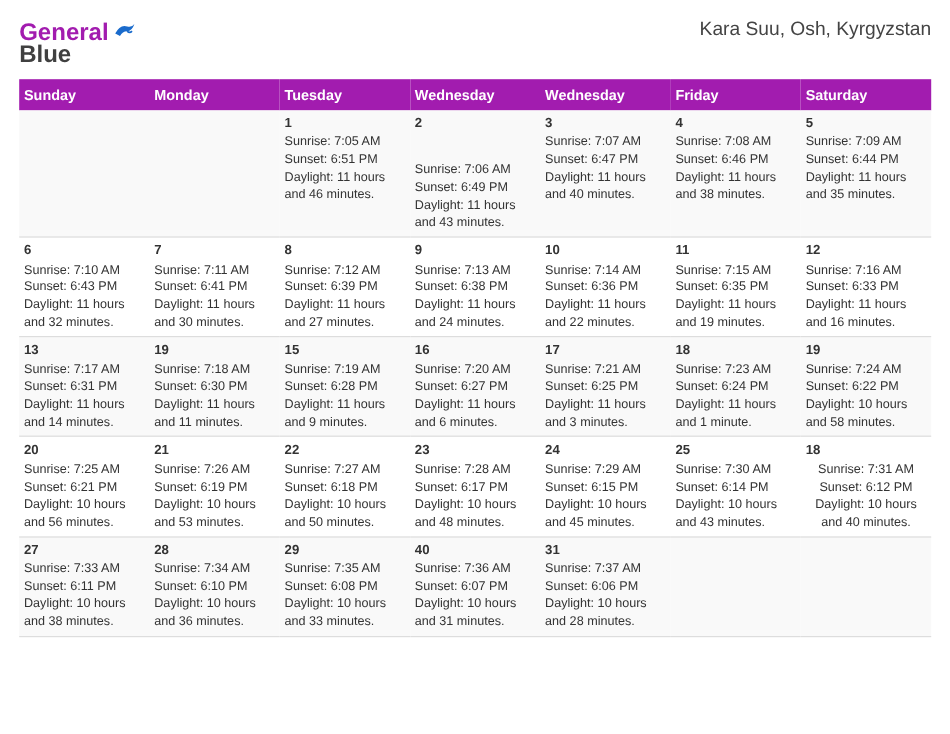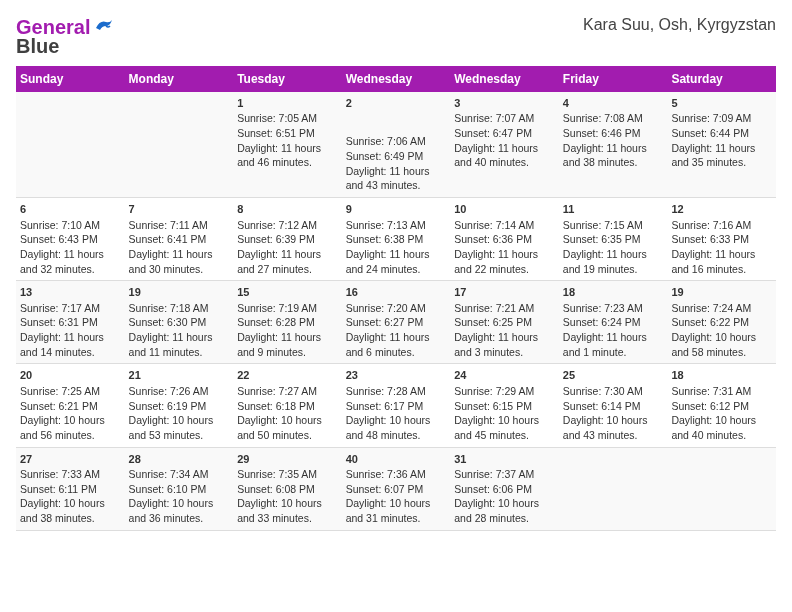--- a/index.html
+++ b/index.html
@@ -258,21 +258,21 @@
 Daylight: 10 hours and 45 minutes.</div>
         </td>
         <td>
           <div class="day-number">25</div>
           <div class="day-info" style="white-space: pre-line;">Sunrise: 7:30 AM
 Sunset: 6:14 PM
 Daylight: 10 hours and 43 minutes.</div>
         </td>
         <td>
           <div class="day-number">18</div>
-          <div class="day-info" style="white-space: pre-line;">Sunrise: 7:31 AM
+          <div class="day-info" style="white-space: pre-line; text-align: center;">Sunrise: 7:31 AM
 Sunset: 6:12 PM
 Daylight: 10 hours and 40 minutes.</div>
         </td>
       </tr>
       <tr>
         <td>
           <div class="day-number">27</div>
           <div class="day-info" style="white-space: pre-line;">Sunrise: 7:33 AM
 Sunset: 6:11 PM
 Daylight: 10 hours and 38 minutes.</div>

